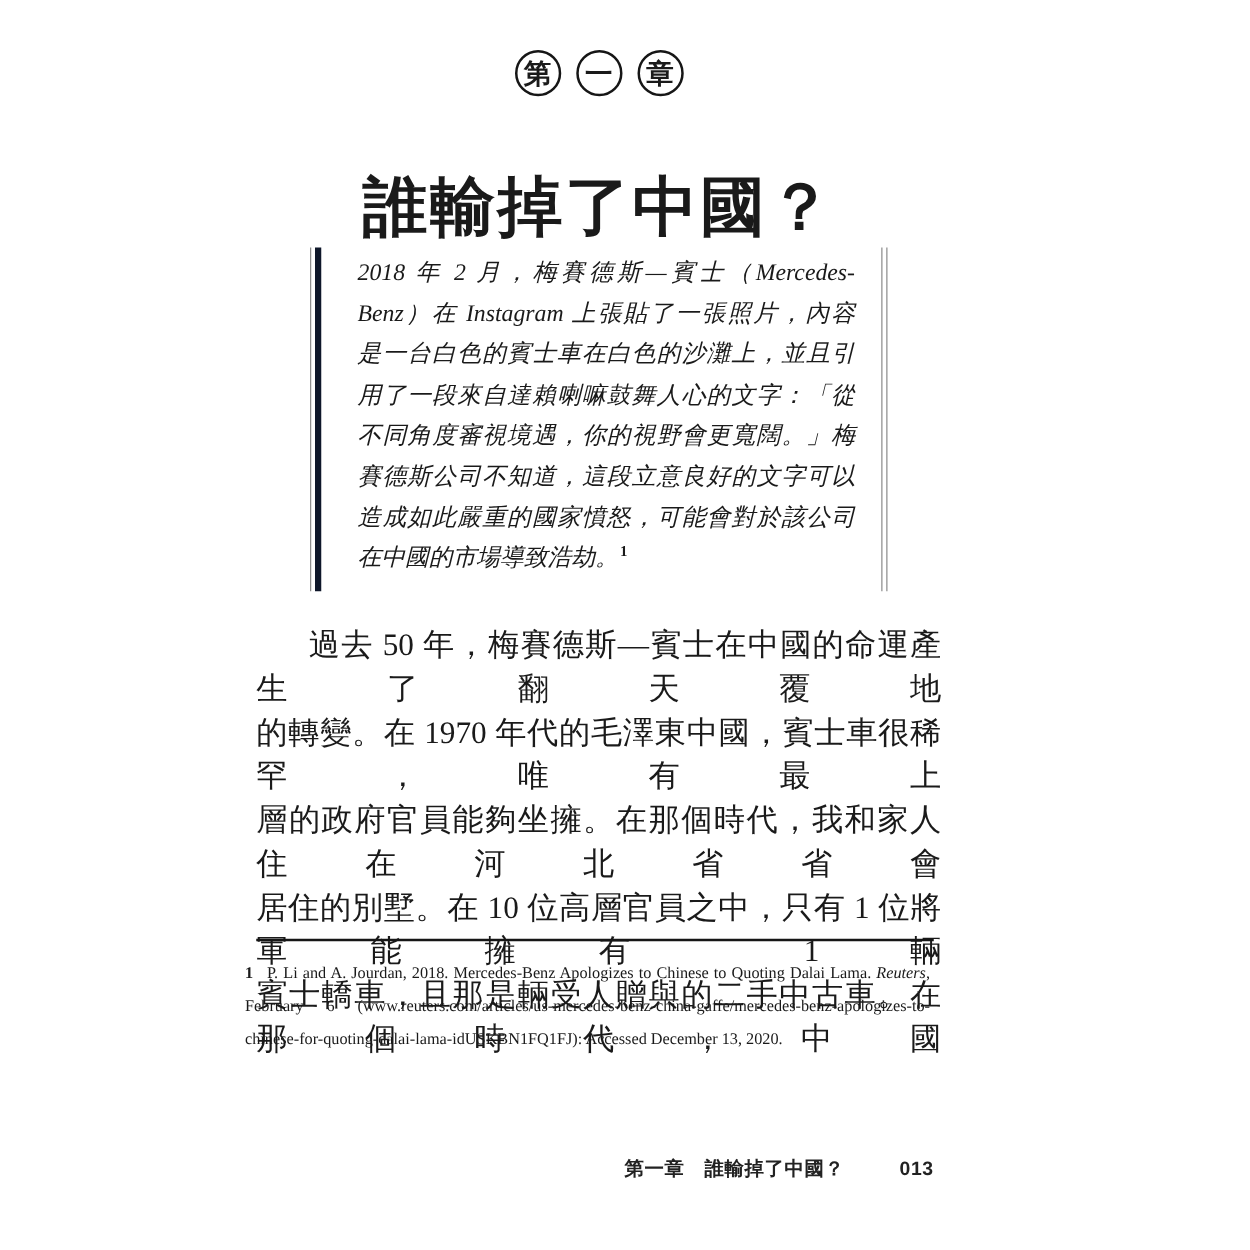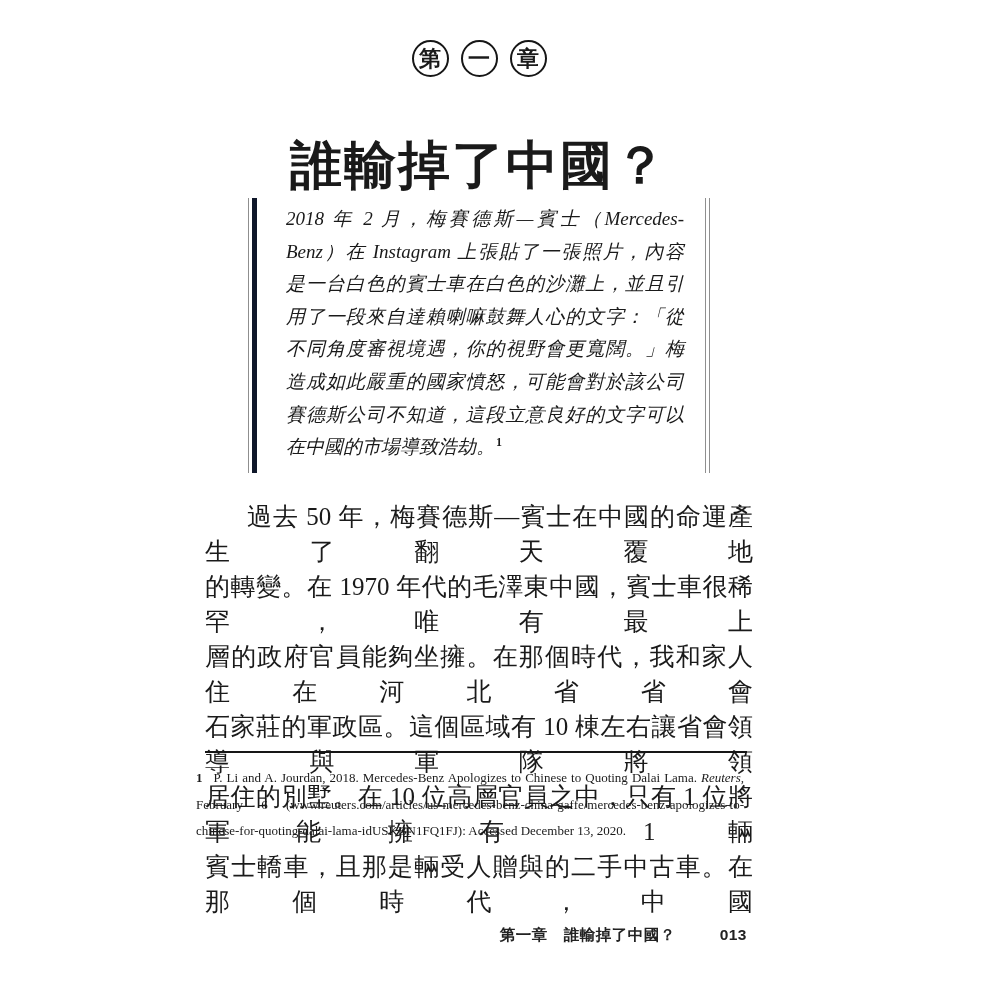--- a/index.html
+++ b/index.html
@@ -127,31 +127,30 @@
 
   <h1 class="page-title">誰輸掉了中國？</h1>
 
   <div class="quote-block">
     <div class="quote-inner">
       <div class="quote-line">2018 年 2 月，梅賽德斯—賓士（Mercedes-</div>
       <div class="quote-line">Benz）在 Instagram 上張貼了一張照片，內容</div>
       <div class="quote-line">是一台白色的賓士車在白色的沙灘上，並且引</div>
       <div class="quote-line">用了一段來自達賴喇嘛鼓舞人心的文字：「從</div>
       <div class="quote-line">不同角度審視境遇，你的視野會更寬闊。」梅</div>
+      <div class="quote-line">賽德斯公司不知道，這段立意良好的文字可以</div>
       <div class="quote-line">造成如此嚴重的國家憤怒，可能會對於該公司</div>
-      <div class="quote-line">賽德斯公司不知道，這段立意良好的文字可以</div>
       <div class="quote-line last"><span>在中國的市場導致浩劫。</span><sup class="fn-ref">1</sup></div>
     </div>
   </div>
 
   <div class="body-paragraph">
     <div class="body-line indent">過去 50 年，梅賽德斯—賓士在中國的命運產生了翻天覆地</div>
     <div class="body-line">的轉變。在 1970 年代的毛澤東中國，賓士車很稀罕，唯有最上</div>
     <div class="body-line">層的政府官員能夠坐擁。在那個時代，我和家人住在河北省省會</div>
-    <div class="body-line">石家莊的軍政區。這個區域有 10 棟左右讓省會領導與軍隊將領</div>
     <div class="body-line">居住的別墅。在 10 位高層官員之中，只有 1 位將軍能擁有 1 輛</div>
     <div class="body-line">賓士轎車，且那是輛受人贈與的二手中古車。在那個時代，中國</div>
   </div>
 
   <div class="footnote-rule"></div>
 
   <div class="footnote">
     <span class="fn-marker">1</span><span>P. Li and A. Jourdan, 2018. Mercedes-Benz Apologizes to Chinese to Quoting Dalai Lama. </span><span class="fn-italic">Reuters,</span><span> February 6 (www.reuters.com/articles/us-mercedes-benz-china-gaffe/mercedes-benz-apologizes-to-chinese-for-quoting-dalai-lama-idUSKBN1FQ1FJ): Accessed December 13, 2020.</span>
   </div>
 

